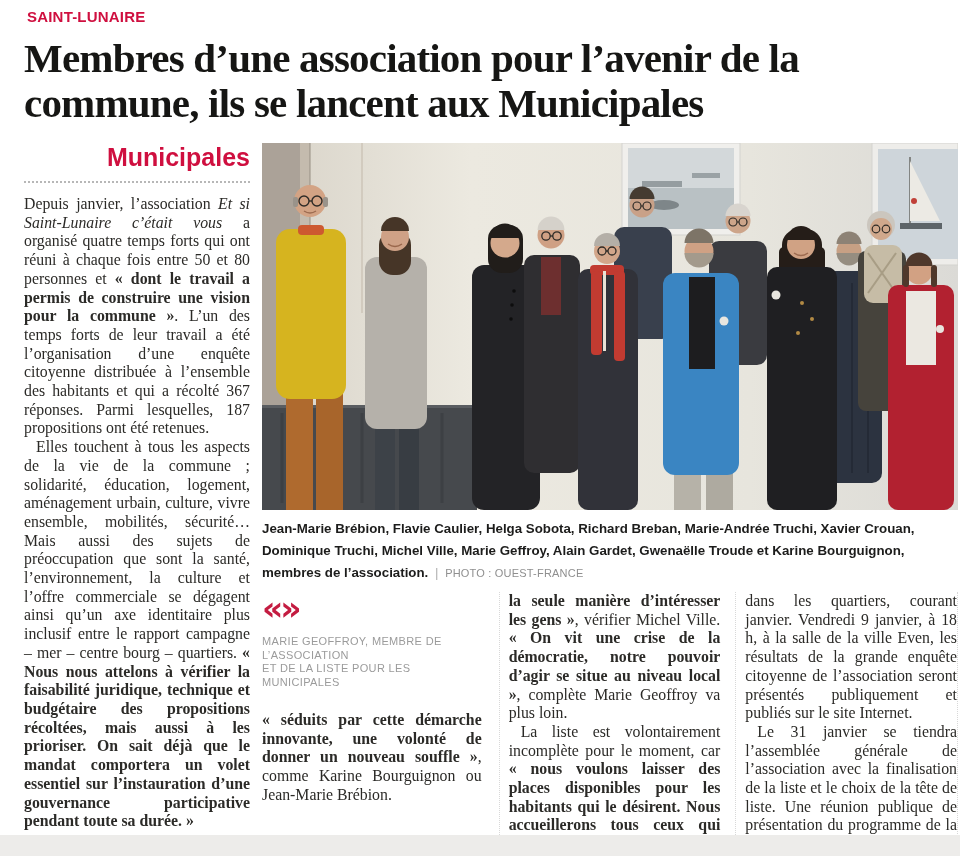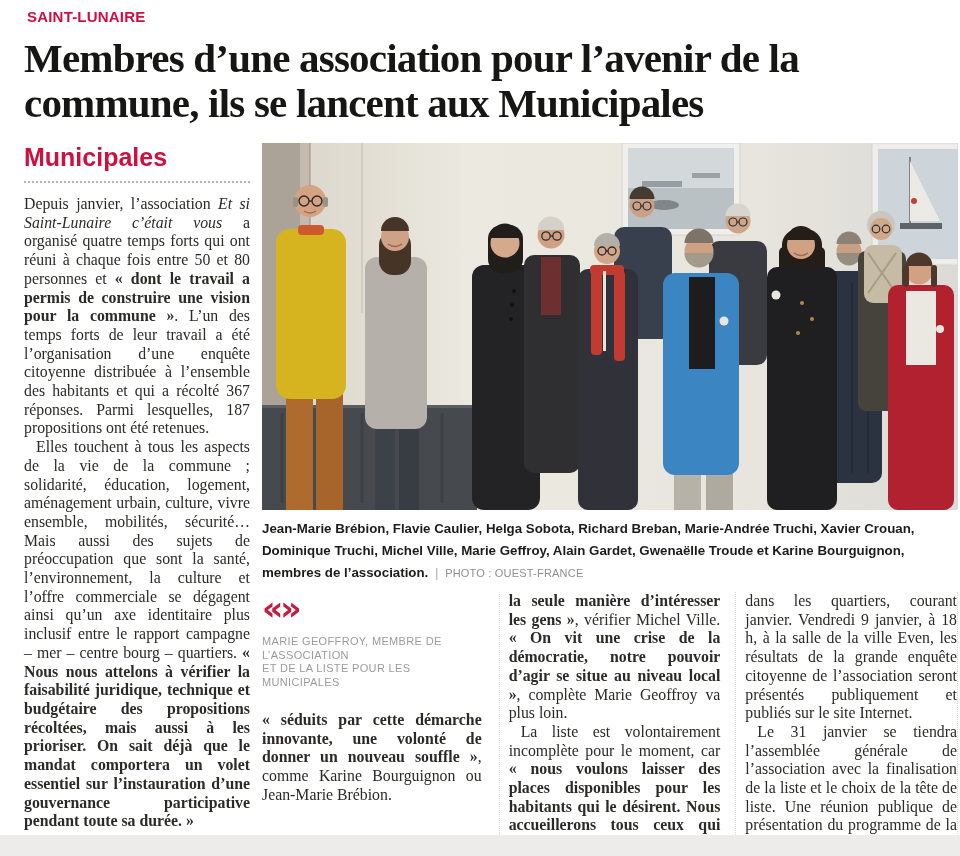--- a/index.html
+++ b/index.html
@@ -18,21 +18,21 @@
     font-family:"Liberation Serif","DejaVu Serif",serif;
     font-weight:700; font-size:41px; line-height:1.1; letter-spacing:-0.8px;
     color:#161614;
   }
   .content { position:absolute; top:143px; left:24px; width:934px; display:flex; }
   .col1 { width:226px; flex:none; }
   .right-zone { width:696px; flex:none; margin-left:12px; }
 
   .section-title {
     font-size:25px; font-weight:bold; color:#cf0f3f;
-    padding-bottom:9px; border-bottom:2px dotted #b7b7b7; margin-bottom:12px;
+    padding-bottom:9px; border-bottom:2px dotted #b7b7b7; margin-bottom:12px;text-align:right;
   }
   .article p {
     font-family:"Liberation Serif","DejaVu Serif",serif;
     font-size:15.8px; line-height:18.7px; color:#2b2a27;
     text-align:justify; margin:0;
   }
   .article p.indent { text-indent:12px; }
   .run-n { font-style:normal; }
   .run-i { font-style:italic; }
   .run-b { font-weight:bold; }

